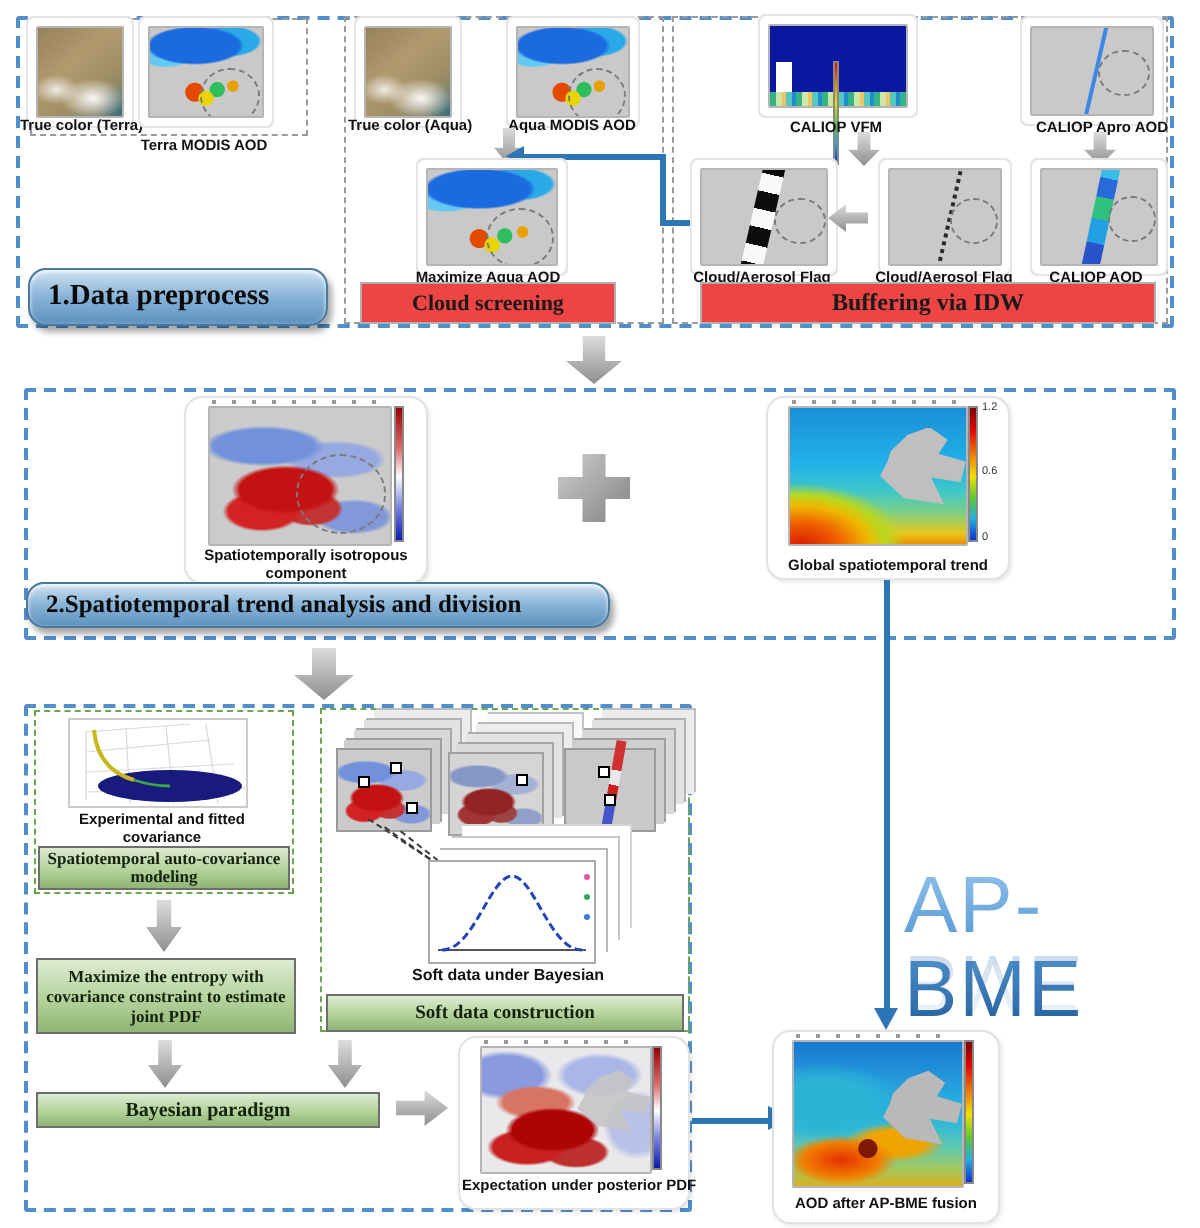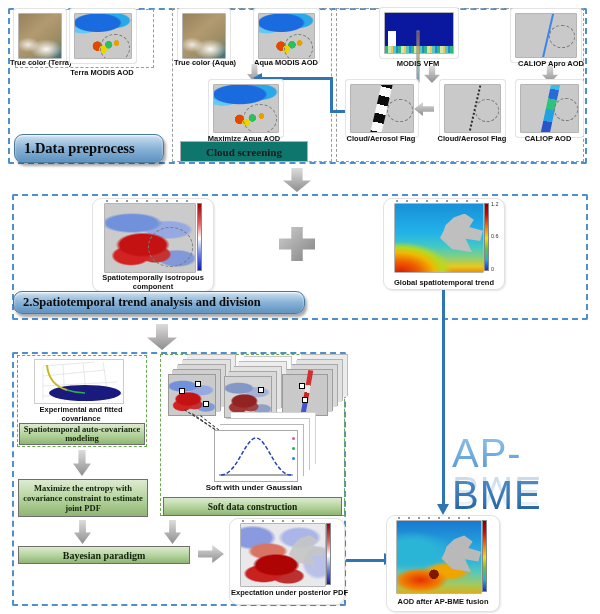--- a/index.html
+++ b/index.html
@@ -74,21 +74,21 @@
   .cb-rwb{background:linear-gradient(180deg,#9c0000 0%,#e06868 30%,#ffffff 52%,#7381e2 76%,#0a1ab0 100%);}
   .cb-rain{background:linear-gradient(180deg,#7e0000 0%,#e00000 16%,#f08000 36%,#f0e000 52%,#5ec82e 68%,#1fb0e0 84%,#1030d0 100%);}
   .cbtxt{position:absolute;font-size:5.5px;color:#333;line-height:6px;}
   .tks{position:absolute;height:2px;background:repeating-linear-gradient(90deg,#999 0 2px,transparent 2px 10px);}
   
   .card{background:#fff;border:1px solid #e2e2e2;border-radius:9px;box-shadow:1px 1px 2px rgba(0,0,0,.10);}
   
   .gbar{display:flex;align-items:center;justify-content:center;text-align:center;
     background:linear-gradient(180deg,#ddebd1 0%,#b3d29b 55%,#8fb573 100%);border:1px solid #6e6e6e;
     font-family:"Liberation Serif",serif;font-weight:bold;color:#14220c;}
-  .graybar{display:flex;align-items:center;justify-content:center;background:#0f766e;border:1px solid #b0b0b0;
+  .graybar{display:flex;align-items:center;justify-content:center;background:#ef4444;border:1px solid #b0b0b0;
     font-family:"Liberation Serif",serif;font-weight:bold;color:#1a1a1a;font-size:11px;}
   .slabel{display:flex;align-items:center;padding-left:9px;border-radius:9px;
     background:linear-gradient(180deg,#cfe2f1 0%,#8ab4d8 48%,#5e92c0 100%);
     border:1px solid #49799c;box-shadow:2px 3px 3px rgba(0,0,0,.35),inset 0 1px 2px rgba(255,255,255,.85);
     font-family:"Liberation Serif",serif;font-weight:bold;color:#0a0a0a;}
   
   .ba{background:linear-gradient(180deg,#dcdcdc 0%,#8e8e8e 100%);}
   .ba-down{clip-path:polygon(30% 0,70% 0,70% 52%,100% 52%,50% 100%,0 52%,30% 52%);}
   .ba-left{clip-path:polygon(100% 30%,45% 30%,45% 0,0 50%,45% 100%,45% 70%,100% 70%);}
   .ba-right{clip-path:polygon(0 30%,55% 30%,55% 0,100% 50%,55% 100%,55% 70%,0 70%);}
@@ -152,21 +152,21 @@
   <div class="abs bl" style="left:330px;top:110px;width:22px;height:2.5px;"></div>
 
   <div class="plot p-aod" style="left:213px;top:84px;width:64px;height:47px;">
     <i class="coast" style="left:45%;top:40%;width:50%;height:60%;"></i>
   </div>
   <div class="ilabel" style="left:204px;top:134px;width:80px;">Maximize Aqua AOD</div>
   <div class="abs graybar" style="left:180px;top:141px;width:128px;height:21px;">Cloud screening</div>
 
   <div class="plot p-vfm" style="left:384px;top:12px;width:68px;height:40px;"></div>
   <div class="abs cbar cb-rain" style="left:392px;top:55px;width:52px;height:3px;transform:rotate(90deg);transform-origin:center;rotate:0deg;background:linear-gradient(90deg,#e00000,#f08000,#f0e000,#5ec82e,#1fb0e0,#1030d0);"></div>
-  <div class="ilabel" style="left:386px;top:59px;width:64px;">MODIS VFM</div>
+  <div class="ilabel" style="left:386px;top:59px;width:64px;">CALIOP VFM</div>
 
   <div class="plot p-thin" style="left:515px;top:13px;width:60px;height:43px;">
     <i class="coast" style="left:55%;top:25%;width:40%;height:50%;"></i>
   </div>
   <div class="ilabel" style="left:506px;top:59px;width:78px;text-align:right;">CALIOP Apro AOD</div>
 
   <div class="abs ba ba-down" style="left:424px;top:66px;width:16px;height:17px;"></div>
   <div class="abs ba ba-down" style="left:542px;top:66px;width:16px;height:17px;"></div>
 
   <div class="plot p-flagband" style="left:350px;top:84px;width:62px;height:47px;">
@@ -179,20 +179,21 @@
   <div class="plot p-flagdots" style="left:444px;top:84px;width:55px;height:47px;">
     <i class="coast" style="left:55%;top:30%;width:40%;height:45%;"></i>
   </div>
   <div class="ilabel" style="left:436px;top:134px;width:72px;">Cloud/Aerosol Flag</div>
 
   <div class="plot p-cband" style="left:520px;top:84px;width:57px;height:47px;">
     <i class="coast" style="left:58%;top:28%;width:38%;height:45%;"></i>
   </div>
   <div class="ilabel" style="left:516px;top:134px;width:64px;">CALIOP AOD</div>
 
+  <div class="abs graybar" style="left:350px;top:141px;width:228px;height:21px;font-size:12px;">Buffering via IDW</div>
 
   <div class="abs slabel" style="left:14px;top:134px;width:150px;height:29px;font-size:14.5px;">1.Data preprocess</div>
 
   <div class="abs ba ba-down" style="left:283px;top:168px;width:28px;height:24px;"></div>
 
   <div class="abs bluedash" style="left:12px;top:194px;width:576px;height:126px;"></div>
 
   <div class="abs card" style="left:92px;top:198px;width:122px;height:94px;"></div>
   <div class="abs tks" style="left:106px;top:200px;width:86px;"></div>
   <div class="plot p-iso" style="left:104px;top:203px;width:90px;height:68px;box-shadow:none;">
@@ -274,21 +275,21 @@
 
   <div class="gauss" style="left:214px;top:430px;width:82px;height:50px;">
     <svg width="82" height="50" viewBox="0 0 82 50">
       <line x1="4" y1="44" x2="78" y2="44" stroke="#555" stroke-width="1"></line>
       <path d="M6,44 C22,44 30,7 41,7 C52,7 60,44 76,44" fill="none" stroke="#2244bb" stroke-width="1.5" stroke-dasharray="4,2"></path>
     </svg>
     <i class="gdot" style="right:2px;top:6px;background:#e055a0;"></i>
     <i class="gdot" style="right:2px;top:16px;background:#30a860;"></i>
     <i class="gdot" style="right:2px;top:26px;background:#3080d8;"></i>
   </div>
-  <div class="ilabel" style="left:200px;top:483px;width:108px;font-size:8px;">Soft with under Gaussian</div>
+  <div class="ilabel" style="left:200px;top:483px;width:108px;font-size:8px;">Soft data under Bayesian</div>
   <div class="abs gbar" style="left:163px;top:497px;width:179px;height:19px;font-size:9.5px;">Soft data construction</div>
 
   <div class="abs ba ba-right" style="left:198px;top:545px;width:26px;height:18px;"></div>
 
   <div class="abs card" style="left:229px;top:518px;width:116px;height:87px;"></div>
   <div class="abs tks" style="left:242px;top:520px;width:80px;"></div>
   <div class="plot p-expect" style="left:240px;top:523px;width:84px;height:62px;box-shadow:none;">
     <i class="land" style="width:46%;height:50%;top:18%;background:#c6c6c6;opacity:.9;"></i>
   </div>
   <div class="abs cbar cb-rwb" style="left:326px;top:523px;width:5px;height:62px;"></div>

